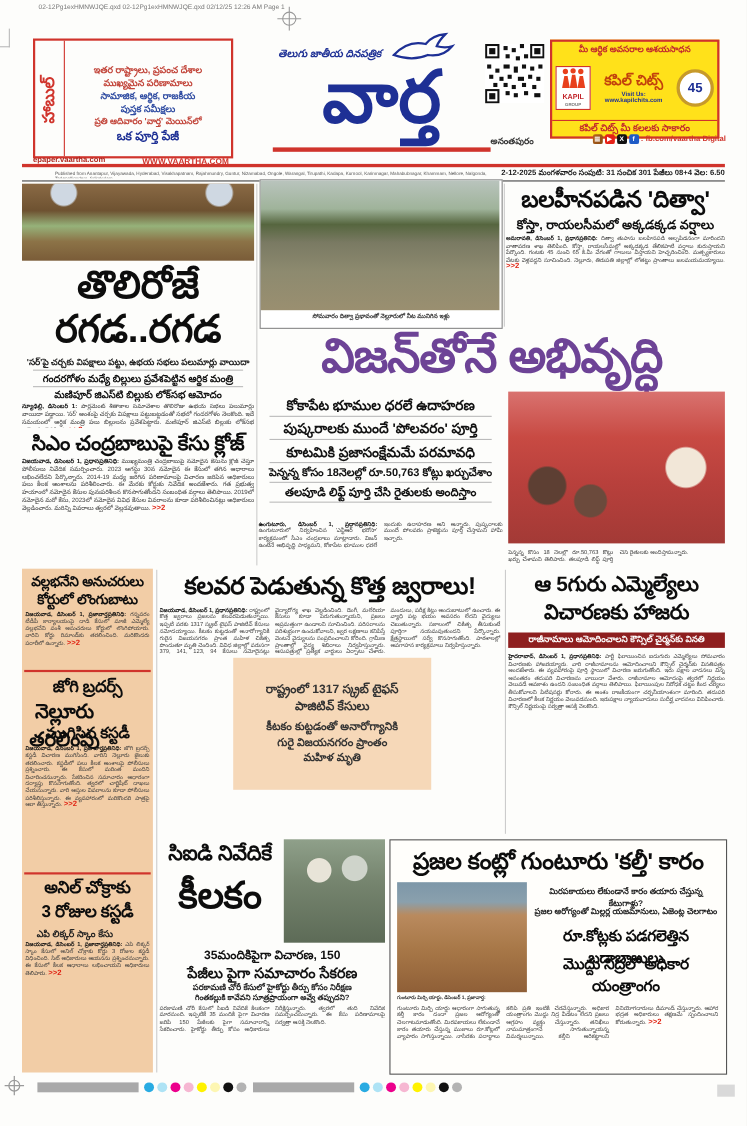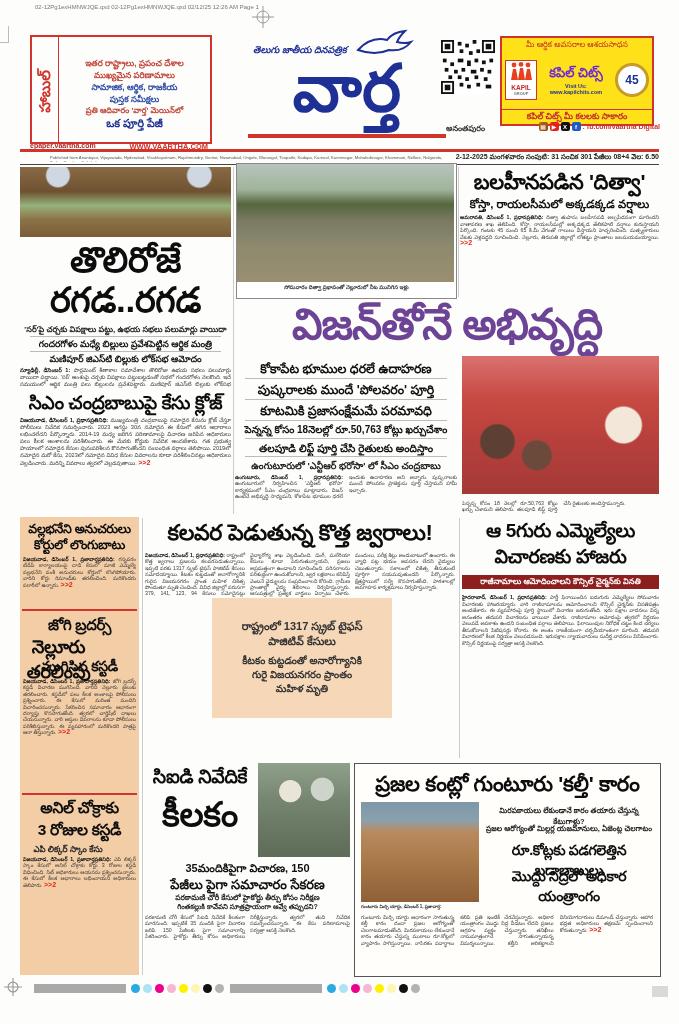--- a/index.html
+++ b/index.html
@@ -114,38 +114,38 @@
           <rect x="23" y="20" width="2" height="2"></rect>
           <rect x="10" y="23" width="2" height="2"></rect>
           <rect x="14" y="24" width="2" height="2"></rect>
           <rect x="19" y="23" width="2" height="2"></rect>
           <rect x="24" y="24" width="3" height="2"></rect>
         </g>
     </svg>
   </div>
 
   <div class="abs" style="left:500px;top:36px;width:150px;height:86px;background:#ffe11a;border:2px solid #d0342c;display:flex;flex-direction:column;">
-    <div style="font-size:8px;font-weight:normal;color:#c2272d;text-align:center;padding-top:2px;">మీ ఆర్థిక అవసరాల ఆశయసాధన</div>
+    <div style="font-size:8px;font-weight:bold;color:#c2272d;text-align:center;padding-top:2px;">మీ ఆర్థిక అవసరాల ఆశయసాధన</div>
     <div style="flex:1;display:flex;align-items:center;justify-content:space-between;padding:1px 3px;">
       <div style="width:30px;height:38px;background:#fff;border:1px solid #d0342c;text-align:center;">
         <svg width="26" height="20" viewBox="0 0 26 20">
             <g fill="#e8401c">
               <circle cx="6" cy="4" r="2.4"></circle>
               <circle cx="13" cy="3.4" r="2.4"></circle>
               <circle cx="20" cy="4" r="2.4"></circle>
               <path d="M3 19 L5 8 H8 L10 19 Z"></path>
               <path d="M10 19 L12 7 H15 L17 19 Z"></path>
               <path d="M17 19 L19 8 H22 L24 19 Z"></path>
             </g>
           </svg>
         <div style="font-size:6.5px;font-weight:bold;color:#c2272d;line-height:6px;">KAPIL</div>
         <div style="font-size:4px;font-weight:bold;color:#777;line-height:5px;">GROUP</div>
       </div>
       <div style="text-align:center;">
-        <div style="font-size:13px;font-weight:bold;color:#6d28d9;">కపిల్ చిట్స్</div>
+        <div style="font-size:13px;font-weight:bold;color:#c2410c;">కపిల్ చిట్స్</div>
         <div style="font-size:5.5px;font-weight:bold;color:#1e3095;">Visit Us:</div>
         <div style="font-size:5.5px;font-weight:bold;color:#1e3095;">www.kapilchits.com</div>
       </div>
       <div style="width:28px;height:28px;border-radius:50%;background:#fff;border:3px solid #c79a2a;display:flex;align-items:center;justify-content:center;">
         <span style="font-size:12px;font-weight:bold;color:#1e3095;">45</span>
       </div>
     </div>
     <div style="font-size:8.5px;font-weight:bold;color:#c2272d;text-align:center;border-top:1.5px solid #d0342c;padding:1px 0;">కపిల్ చిట్స్ మీ కలలకు సాకారం</div>
   </div>
 
@@ -206,21 +206,20 @@
   <div class="abs c b" style="left:235px;top:362px;width:222px;font-size:12.5px;color:#111;">కోకాపేట భూముల ధరలే ఉదాహరణ</div>
   <div class="abs hairline" style="left:245px;top:378px;width:202px;"></div>
   <div class="abs c b" style="left:235px;top:383px;width:222px;font-size:12.5px;color:#111;">పుష్కరాలకు ముందే 'పోలవరం' పూర్తి</div>
   <div class="abs hairline" style="left:245px;top:399px;width:202px;"></div>
   <div class="abs c b" style="left:235px;top:404px;width:222px;font-size:12.5px;color:#111;">కూటమికి ప్రజాసంక్షేమమే పరమావధి</div>
   <div class="abs hairline" style="left:245px;top:420px;width:202px;"></div>
   <div class="abs c b" style="left:235px;top:424px;width:222px;font-size:10px;color:#111;">పెన్నన్న కోసం 18నెలల్లో రూ.50,763 కోట్లు ఖర్చుచేశాం</div>
   <div class="abs hairline" style="left:245px;top:438px;width:202px;"></div>
   <div class="abs c b" style="left:235px;top:442px;width:222px;font-size:10.5px;color:#111;">తలపూడి లిఫ్ట్ పూర్తి చేసి రైతులకు అందిస్తాం</div>
   <div class="abs hairline" style="left:245px;top:456px;width:202px;"></div>
-  <div class="abs c b" style="left:235px;top:460px;width:222px;font-size:9.5px;color:#222;">ఉంగుటూరులో 'ఎన్టీఆర్ భరోసా' లో సీఎం చంద్రబాబు</div>
 
   <div class="abs photo" style="left:462px;top:356px;width:197px;height:138px;background:
       radial-gradient(circle at 18% 62%,#5d3f33 0 9%,transparent 10%),
       radial-gradient(circle at 38% 72%,#6b4a3c 0 9%,transparent 10%),
       radial-gradient(circle at 82% 50%,#f2e7d8 0 10%,transparent 11%),
       linear-gradient(180deg,#d9726f 0%,#c84a43 30%,#b8403c 60%,#a33a36 100%);"></div>
 
   <div class="abs body-txt" style="left:235px;top:474px;width:222px;height:44px;column-count:2;column-gap:6px;font-size:5.2px;line-height:6.4px;">
     <span class="dateline">ఉంగుటూరు, డిసెంబర్ 1, ప్రధానప్రతినిధి:</span>
     <span>ఉంగుటూరులో నిర్వహించిన 'ఎన్టీఆర్ భరోసా' కార్యక్రమంలో సీఎం చంద్రబాబు మాట్లాడారు. విజన్ ఉంటేనే అభివృద్ధి సాధ్యమని, కోకాపేట భూముల ధరలే ఇందుకు ఉదాహరణ అని అన్నారు. పుష్కరాలకు ముందే పోలవరం ప్రాజెక్టును పూర్తి చేస్తామని హామీ ఇచ్చారు.</span>

